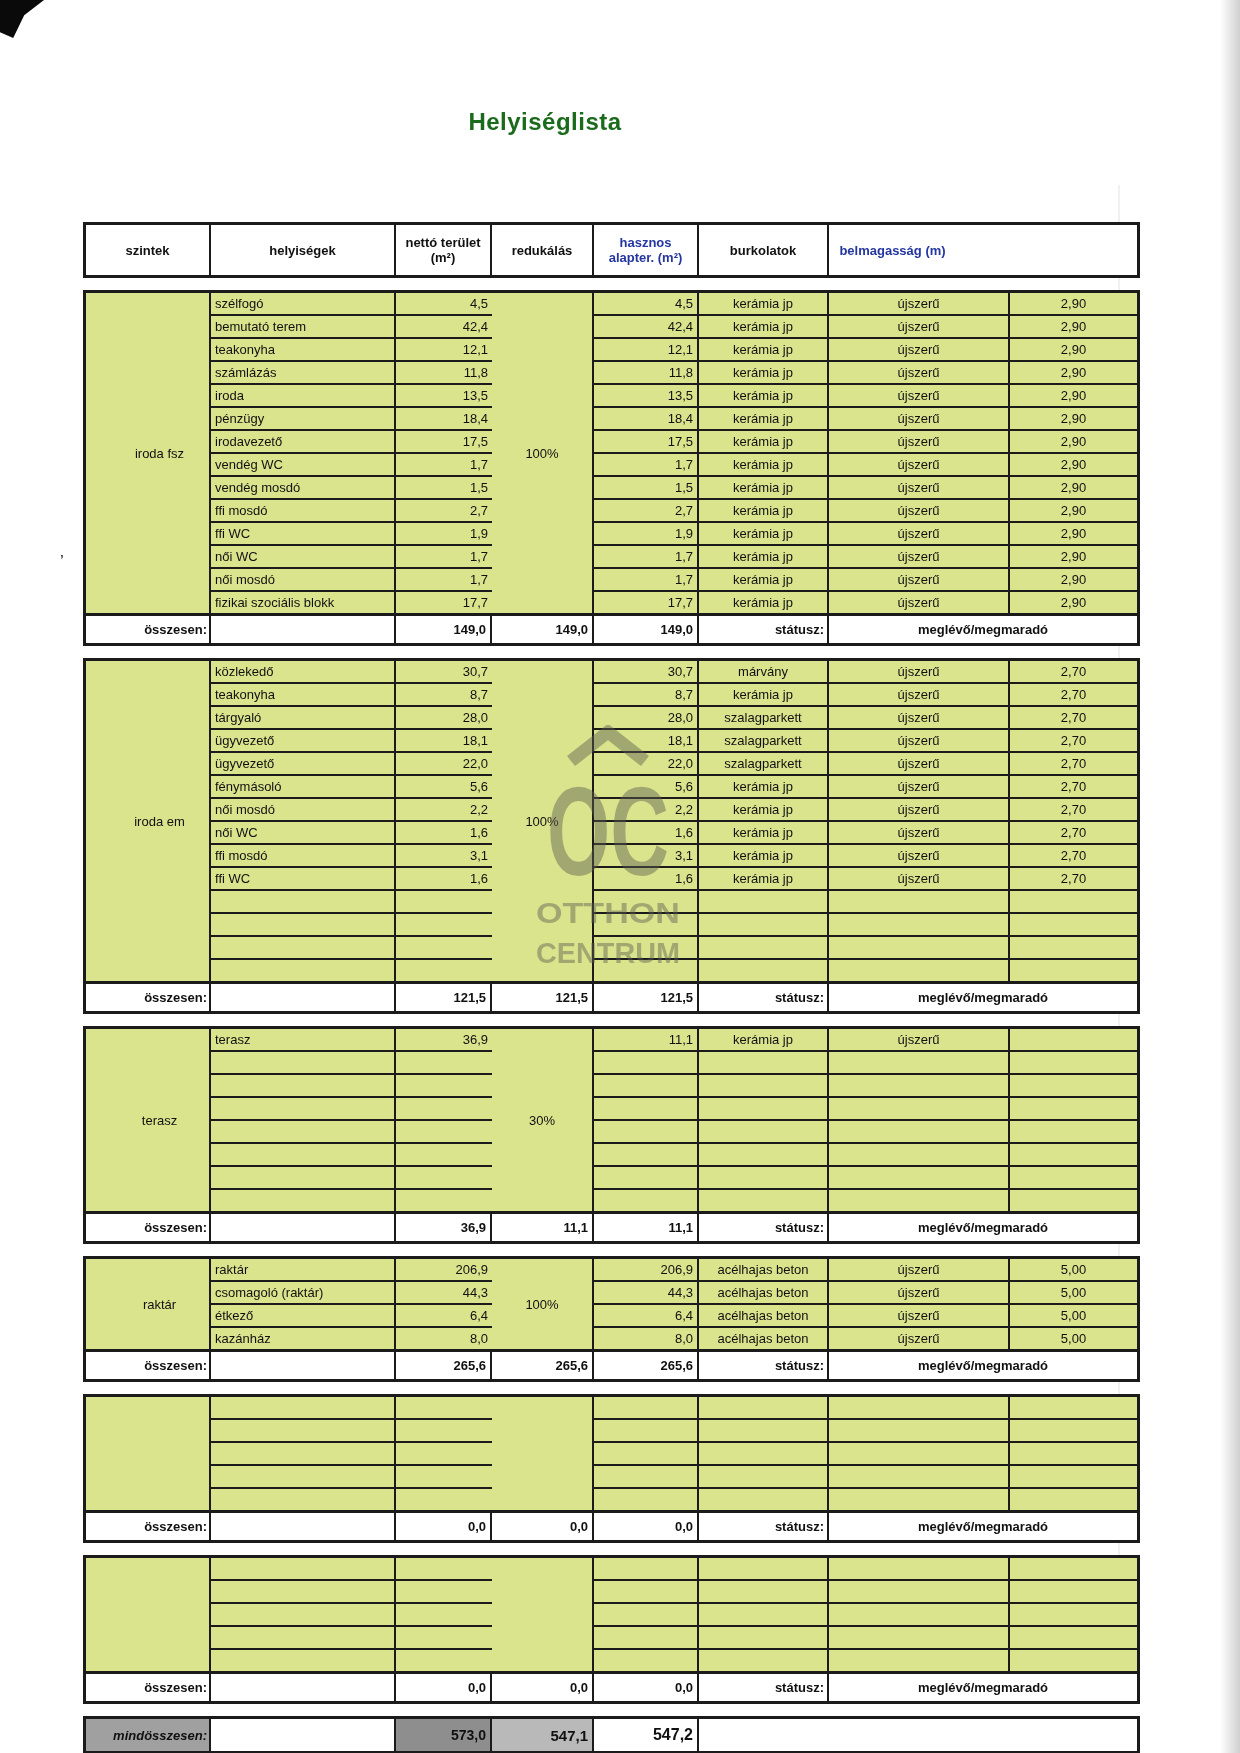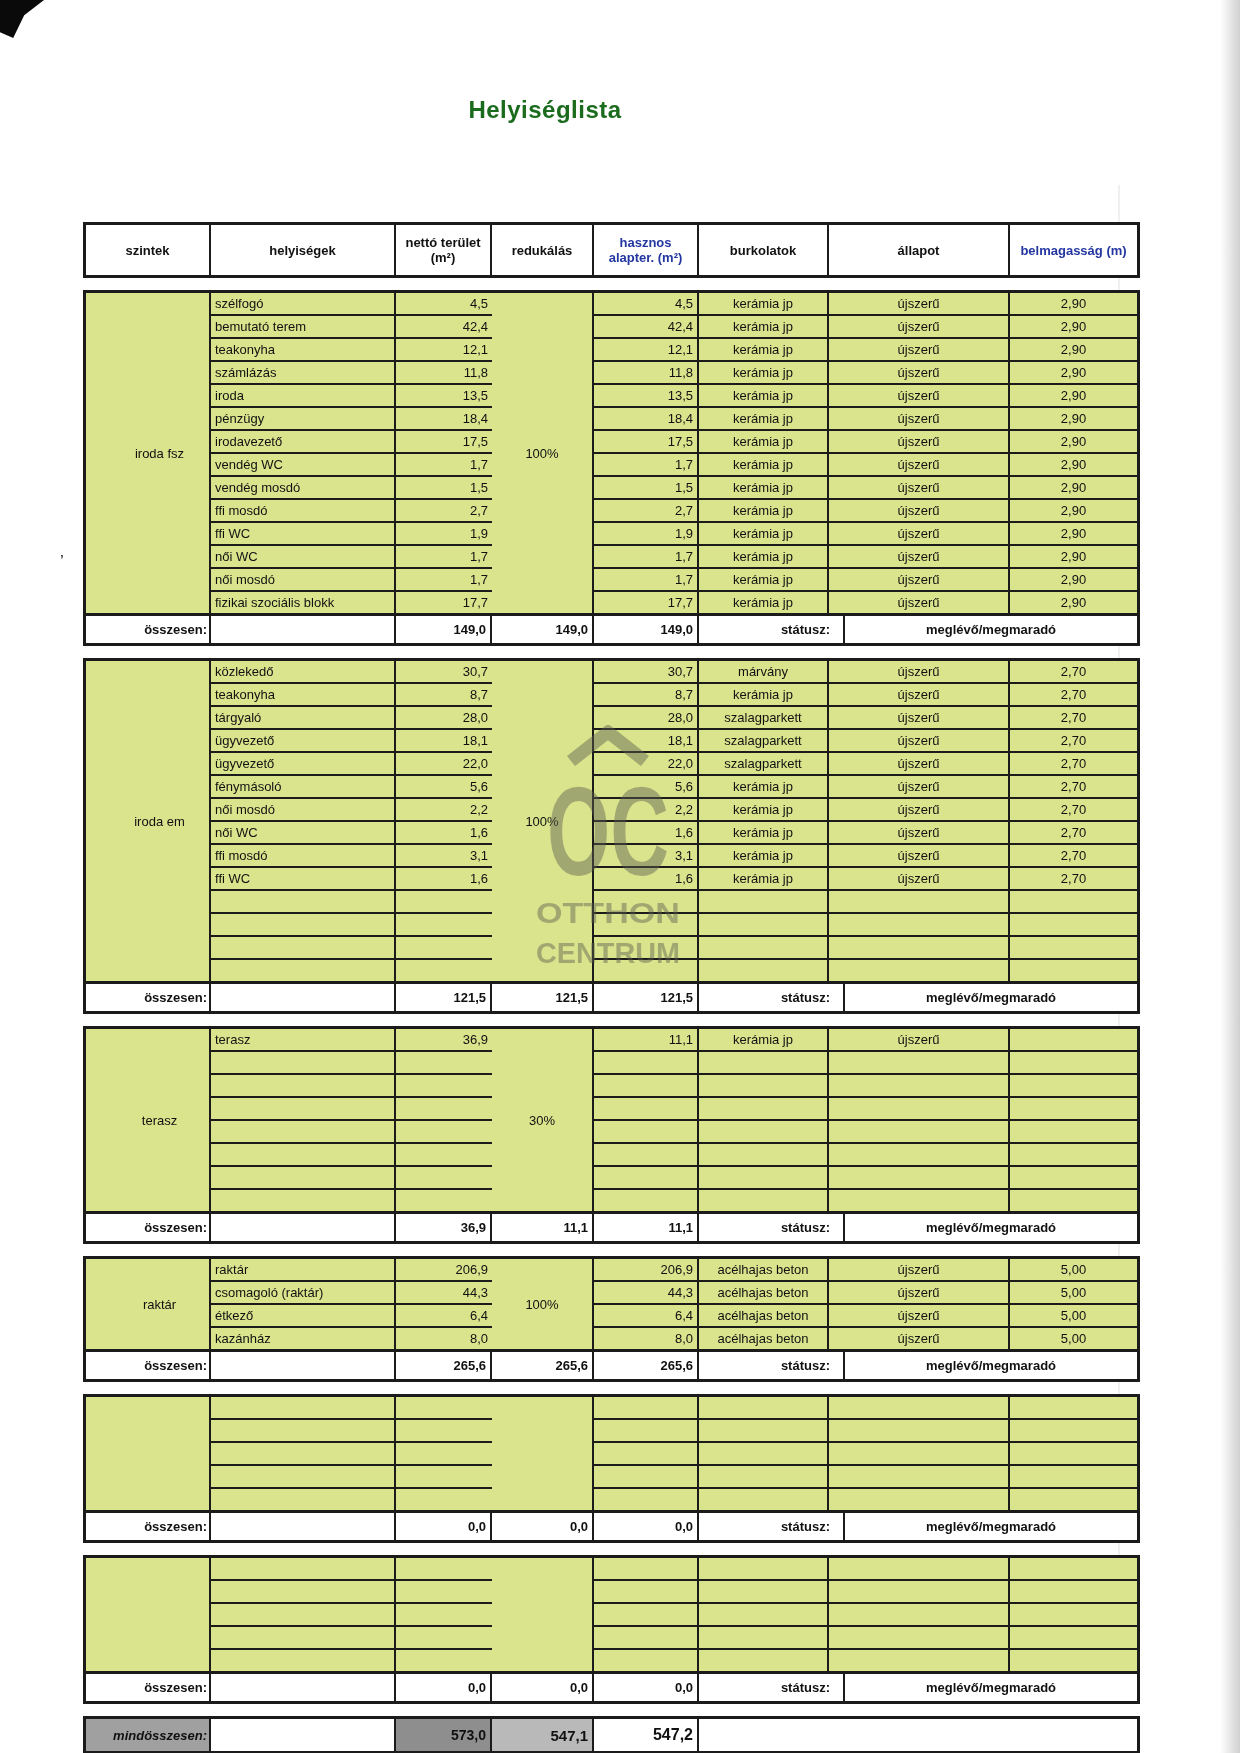--- a/index.html
+++ b/index.html
@@ -10,21 +10,21 @@
     --grey1:#a0a0a0;
     --grey2:#8e8e8e;
     --grey3:#b9b9b9;
   }
   html,body{margin:0;padding:0;background:#fff;}
   body{
     width:1240px;height:1753px;position:relative;overflow:hidden;
     font-family:"Liberation Sans", sans-serif;color:#111;
   }
   .page-title{
-    position:absolute;top:96px;left:0;width:1090px;text-align:center;
+    position:absolute;top:108px;left:0;width:1090px;text-align:center;
     font-size:24px;font-weight:bold;color:var(--title);letter-spacing:.5px;
   }
   .table-wrap{position:absolute;left:83px;top:222px;width:1057px;}
 
   
   .header-row{display:flex;border:3px solid var(--line);background:#fff;height:50px;align-items:stretch;}
   .hc{
     box-sizing:border-box;border-right:2px solid var(--line);
     display:flex;flex-direction:column;justify-content:center;align-items:center;
     text-align:center;font-weight:bold;font-size:13px;line-height:15px;overflow:hidden;white-space:nowrap;
@@ -53,21 +53,21 @@
   .w-netto{width:96px;}
   .w-reduk{width:102px;}
   .w-hasznos{width:105px;}
   .w-burk{width:130px;}
   .w-allap{width:181px;}
   .w-belm{width:127px;}
 
   .total-row{display:flex;height:27px;border-top:3px solid var(--line);background:#fff;font-weight:bold;}
   .t1{width:125px;justify-content:flex-end;padding-right:2px;}
   .t2{width:185px;}
-  .t6{width:146px;justify-content:flex-end;padding-right:13px;}
+  .t6{width:130px;justify-content:flex-end;padding-right:3px;}
   .t7{flex:1;justify-content:center;border-right:none;}
 
   .grand-row{display:flex;border:3px solid var(--line);margin-top:12px;height:32px;font-weight:bold;background:#fff;}
   .g1{width:125px;background:var(--grey1);justify-content:flex-end;padding-right:2px;font-style:italic;}
   .g2{width:185px;}
   .g3{width:96px;background:var(--grey2);font-size:14px;}
   .g4{width:102px;background:var(--grey3);font-size:15px;}
   .g5{width:105px;font-size:16px;}
   .g6{flex:1;border-right:none;}
 
@@ -115,23 +115,20 @@
     <div class="hc" style="width:102px">
         <span>redukálás</span>
       </div>
     <div class="hc blue" style="width:105px">
       <span>hasznos</span>
       <span class="l2">alapter. (m²)</span>
     </div>
     <div class="hc" style="width:130px">
         <span>burkolatok</span>
       </div>
-    <div class="hc" style="width:181px">
-        <span>állapot</span>
-      </div>
     <div class="hc blue last" style="width:127px">
         <span>belmagasság (m)</span>
       </div>
   </div>
 
   <div id="sections">
       <div class="section">
         <div class="sec-body">
           <div class="cell level">iroda fsz</div>
           <div class="rows-left">

